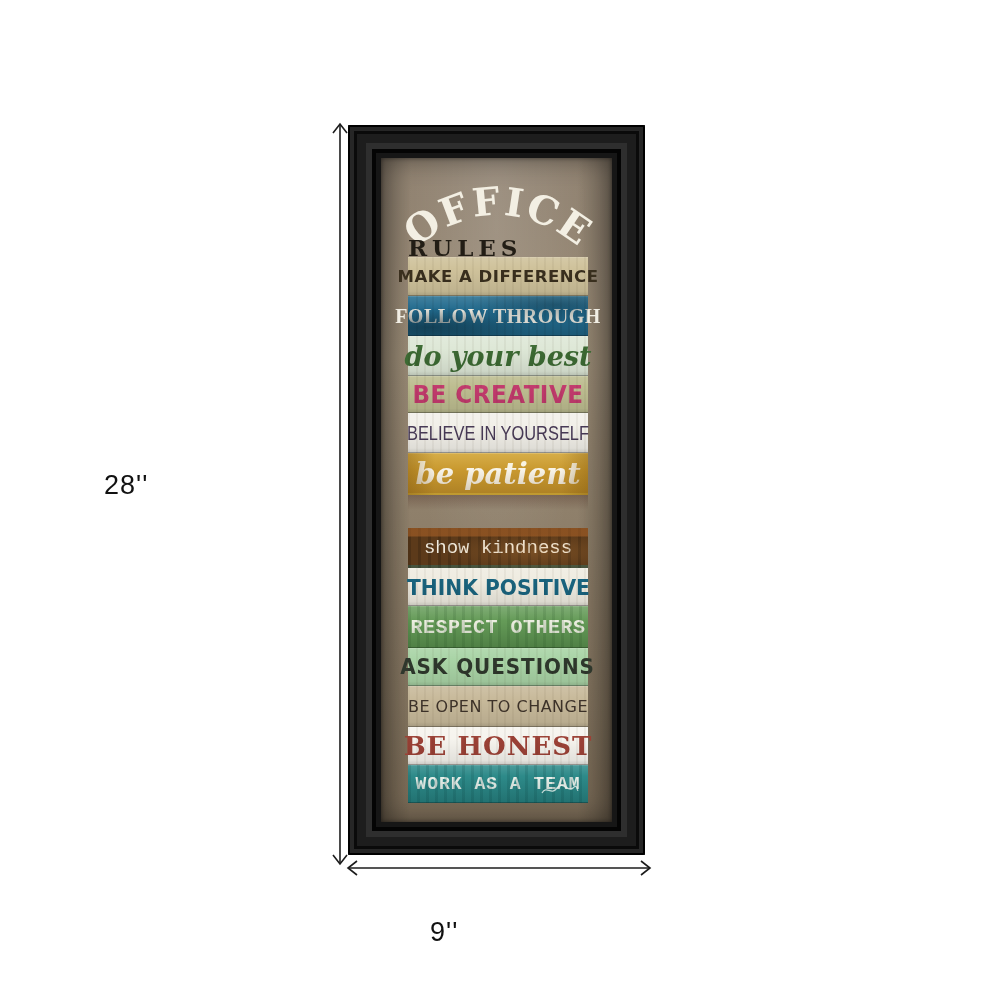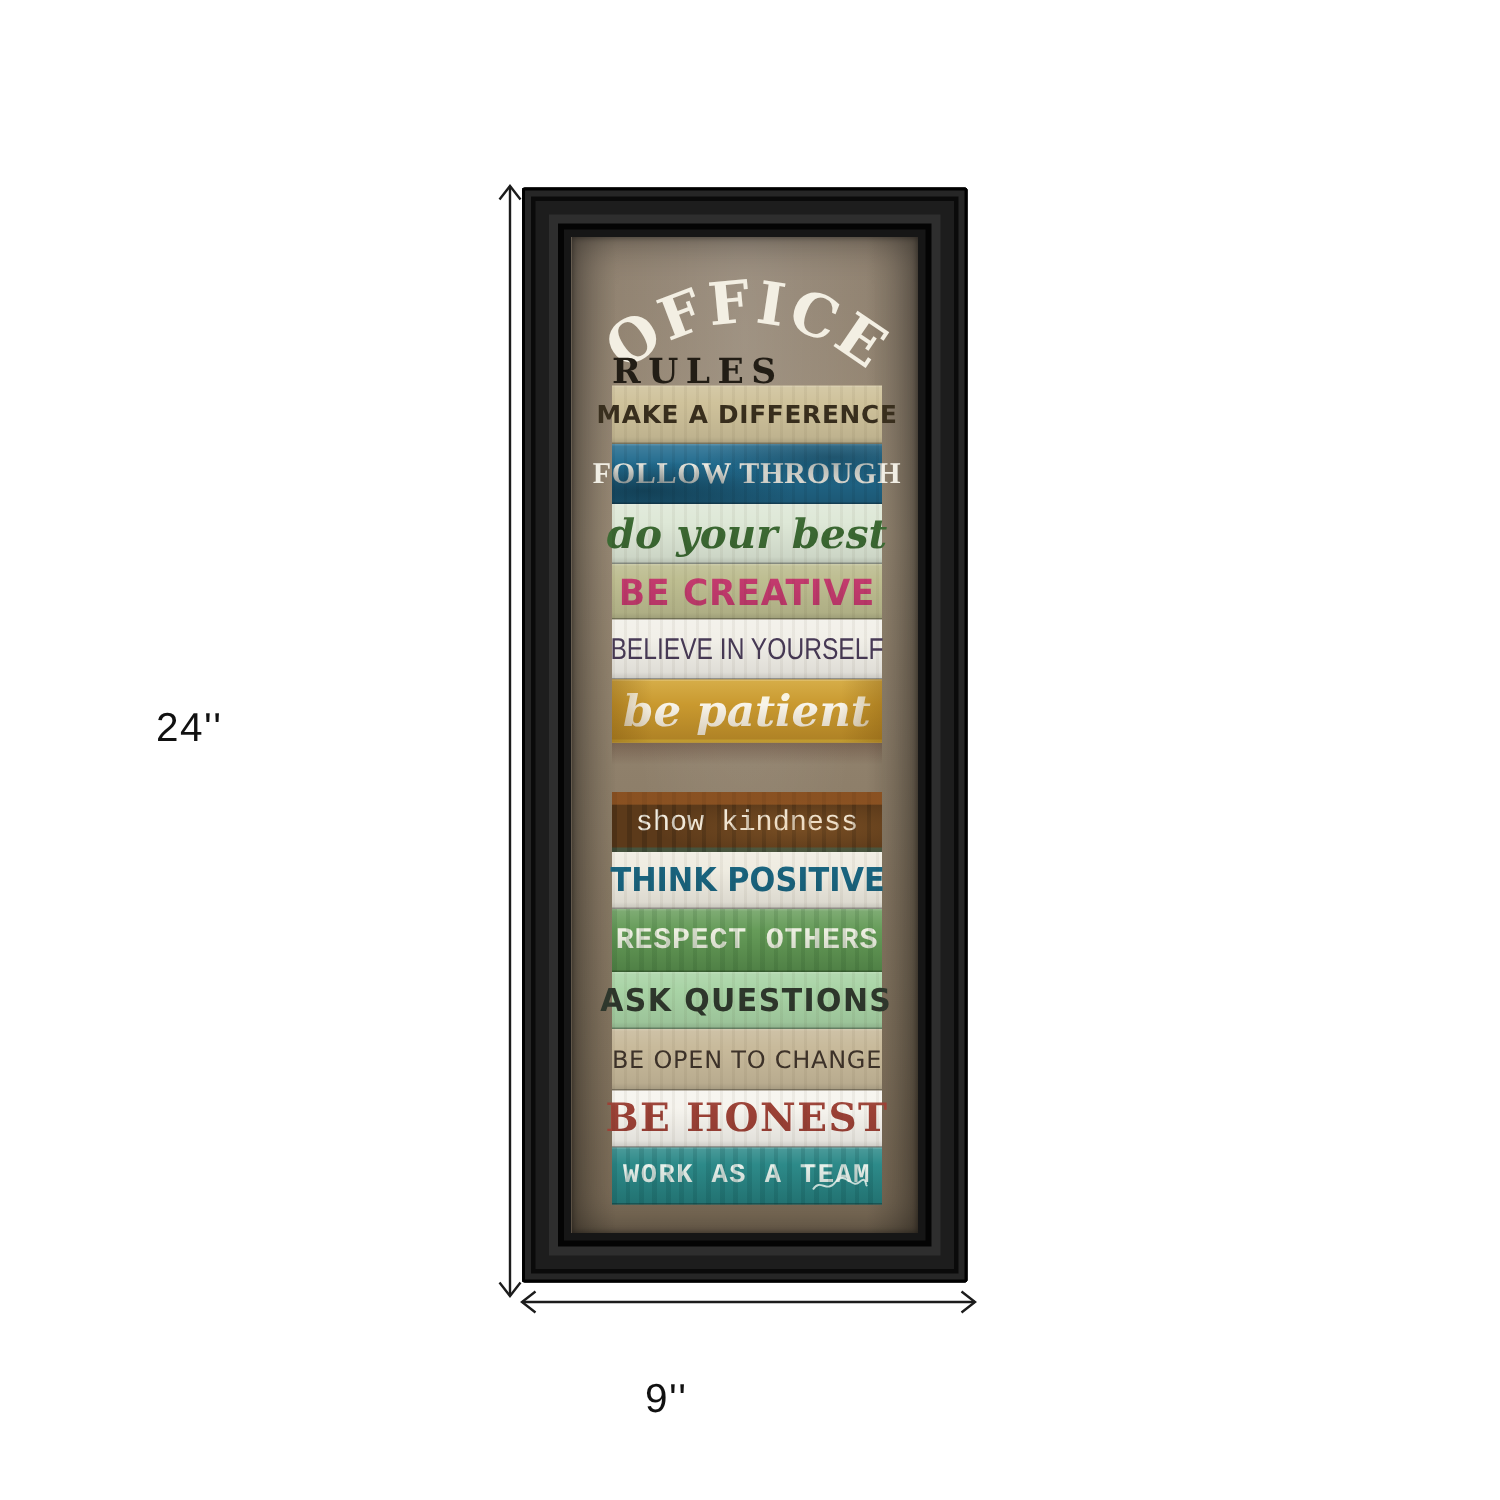--- a/index.html
+++ b/index.html
@@ -92,21 +92,21 @@
 </head>
 <body>
 
 <div class="stage">
 
   <svg class="dim" style="left:326px;top:116px;" width="28" height="756">
     <line x1="14" y1="8" x2="14" y2="748"></line>
     <polyline points="7,17 14,8 21,17"></polyline>
     <polyline points="7,739 14,748 21,739"></polyline>
   </svg>
-  <div class="dim-label" style="left:104px;top:470px;">24''</div>
+  <div class="dim-label" style="left:104px;top:470px;">28''</div>
 
   <svg class="dim" style="left:340px;top:854px;" width="318" height="28">
     <line x1="8" y1="14" x2="310" y2="14"></line>
     <polyline points="17,7 8,14 17,21"></polyline>
     <polyline points="301,7 310,14 301,21"></polyline>
   </svg>
   <div class="dim-label" style="left:430px;top:917px;">9''</div>
 
   <div class="frame">
     <div class="art">

